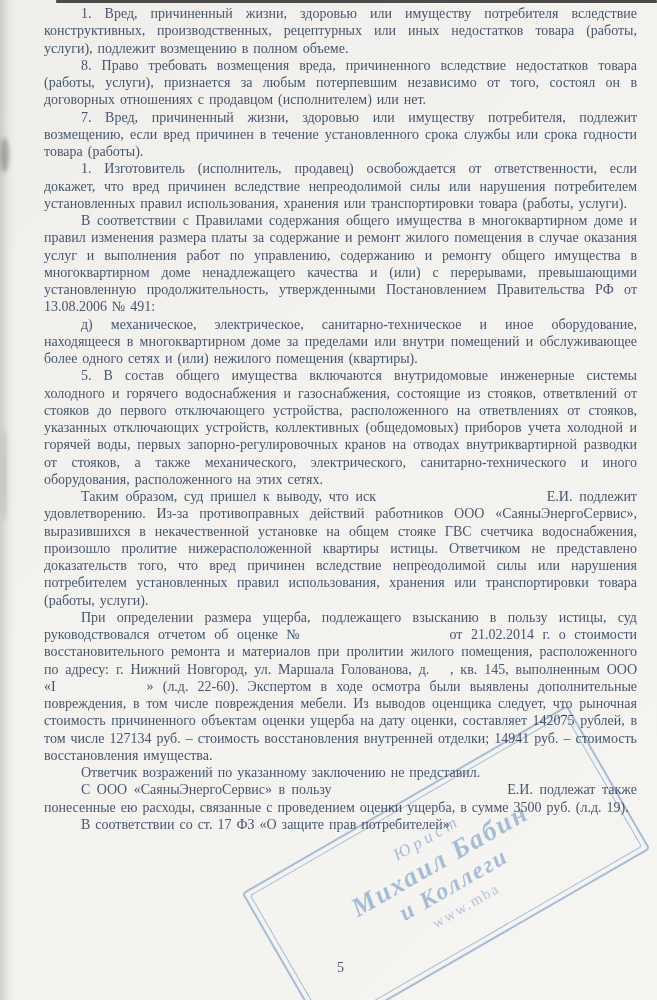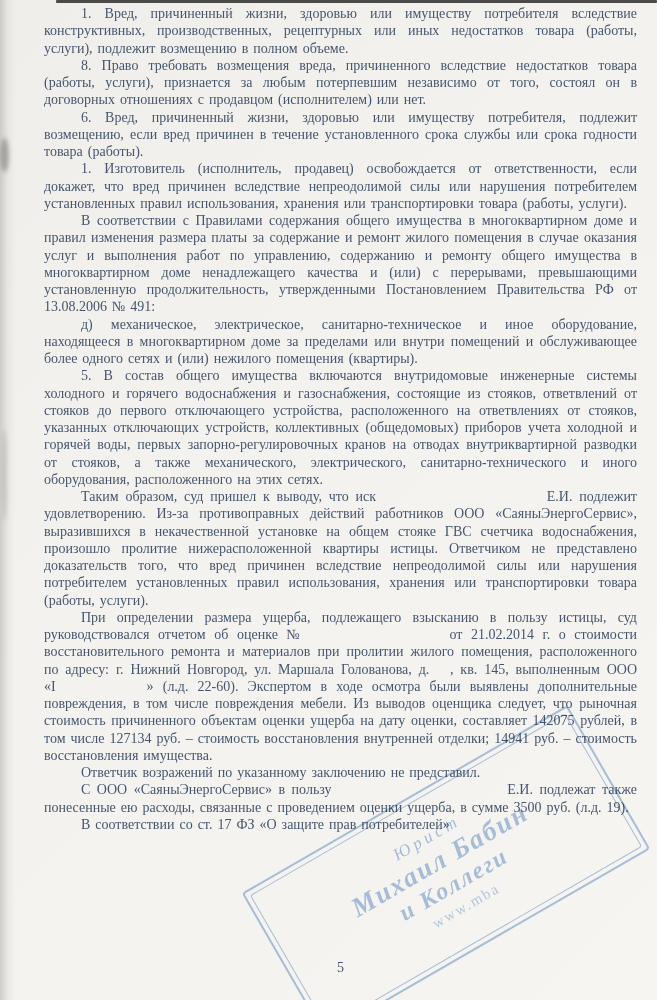--- a/index.html
+++ b/index.html
@@ -65,21 +65,21 @@
 <div class="scan-page">
 
   <div class="edge-top"></div>
   <div class="edge-left"></div>
   <div class="edge-smudge"></div>
   <div class="edge-smudge2"></div>
 
   <div class="doc-body">
       <p class="para">1. Вред, причиненный жизни, здоровью или имуществу потребителя вследствие конструктивных, производственных, рецептурных или иных недостатков товара (работы, услуги), подлежит возмещению в полном объеме.</p>
       <p class="para">8. Право требовать возмещения вреда, причиненного вследствие недостатков товара (работы, услуги), признается за любым потерпевшим независимо от того, состоял он в договорных отношениях с продавцом (исполнителем) или нет.</p>
-      <p class="para">6. Вред, причиненный жизни, здоровью или имуществу потребителя, подлежит возмещению, если вред причинен в течение установленного срока службы или срока годности товара (работы).</p>
+      <p class="para">7. Вред, причиненный жизни, здоровью или имуществу потребителя, подлежит возмещению, если вред причинен в течение установленного срока службы или срока годности товара (работы).</p>
       <p class="para">1. Изготовитель (исполнитель, продавец) освобождается от ответственности, если докажет, что вред причинен вследствие непреодолимой силы или нарушения потребителем установленных правил использования, хранения или транспортировки товара (работы, услуги).</p>
       <p class="para">В соответствии с Правилами содержания общего имущества в многоквартирном доме и правил изменения размера платы за содержание и ремонт жилого помещения в случае оказания услуг и выполнения работ по управлению, содержанию и ремонту общего имущества в многоквартирном доме ненадлежащего качества и (или) с перерывами, превышающими установленную продолжительность, утвержденными Постановлением Правительства РФ от 13.08.2006 № 491:</p>
       <p class="para">д) механическое, электрическое, санитарно-техническое и иное оборудование, находящееся в многоквартирном доме за пределами или внутри помещений и обслуживающее более одного сетях и (или) нежилого помещения (квартиры).</p>
       <p class="para">5. В состав общего имущества включаются внутридомовые инженерные системы холодного и горячего водоснабжения и газоснабжения, состоящие из стояков, ответвлений от стояков до первого отключающего устройства, расположенного на ответвлениях от стояков, указанных отключающих устройств, коллективных (общедомовых) приборов учета холодной и горячей воды, первых запорно-регулировочных кранов на отводах внутриквартирной разводки от стояков, а также механического, электрического, санитарно-технического и иного оборудования, расположенного на этих сетях.</p>
       <p class="para">Таким образом, суд пришел к выводу, что иск&nbsp;&nbsp;&nbsp;&nbsp;&nbsp;&nbsp;&nbsp;&nbsp;&nbsp;&nbsp;&nbsp;&nbsp;&nbsp;&nbsp;&nbsp;&nbsp;&nbsp;&nbsp;&nbsp;&nbsp;&nbsp;&nbsp;&nbsp;&nbsp; Е.И. подлежит удовлетворению. Из-за противоправных действий работников ООО «СаяныЭнергоСервис», выразившихся в некачественной установке на общем стояке ГВС счетчика водоснабжения, произошло пролитие нижерасположенной квартиры истицы. Ответчиком не представлено доказательств того, что вред причинен вследствие непреодолимой силы или нарушения потребителем установленных правил использования, хранения или транспортировки товара (работы, услуги).</p>
       <p class="para">При определении размера ущерба, подлежащего взысканию в пользу истицы, суд руководствовался отчетом об оценке №&nbsp;&nbsp;&nbsp;&nbsp;&nbsp;&nbsp;&nbsp;&nbsp;&nbsp;&nbsp;&nbsp;&nbsp;&nbsp;&nbsp;&nbsp;&nbsp; от 21.02.2014 г. о стоимости восстановительного ремонта и материалов при пролитии жилого помещения, расположенного по адресу: г. Нижний Новгород, ул. Маршала Голованова, д.&nbsp;&nbsp;&nbsp;, кв. 145, выполненным ООО «I&nbsp;&nbsp;&nbsp;&nbsp;&nbsp;&nbsp;&nbsp;&nbsp;&nbsp;&nbsp;» (л.д. 22-60). Экспертом в ходе осмотра были выявлены дополнительные повреждения, в том числе повреждения мебели. Из выводов оценщика следует, что рыночная стоимость причиненного объектам оценки ущерба на дату оценки, составляет 142075 рублей, в том числе 127134 руб. – стоимость восстановления внутренней отделки; 14941 руб. – стоимость восстановления имущества.</p>
       <p class="para">Ответчик возражений по указанному заключению не представил.</p>
       <p class="para">С ООО «СаяныЭнергоСервис» в пользу&nbsp;&nbsp;&nbsp;&nbsp;&nbsp;&nbsp;&nbsp;&nbsp;&nbsp;&nbsp;&nbsp;&nbsp;&nbsp;&nbsp;&nbsp;&nbsp;&nbsp;&nbsp;&nbsp;&nbsp;&nbsp;&nbsp;&nbsp;&nbsp;&nbsp;&nbsp; Е.И. подлежат также понесенные ею расходы, связанные с проведением оценки ущерба, в сумме 3500 руб. (л.д. 19).</p>
       <p class="para">В соответствии со ст. 17 ФЗ «О защите прав потребителей»</p>
     </div>

